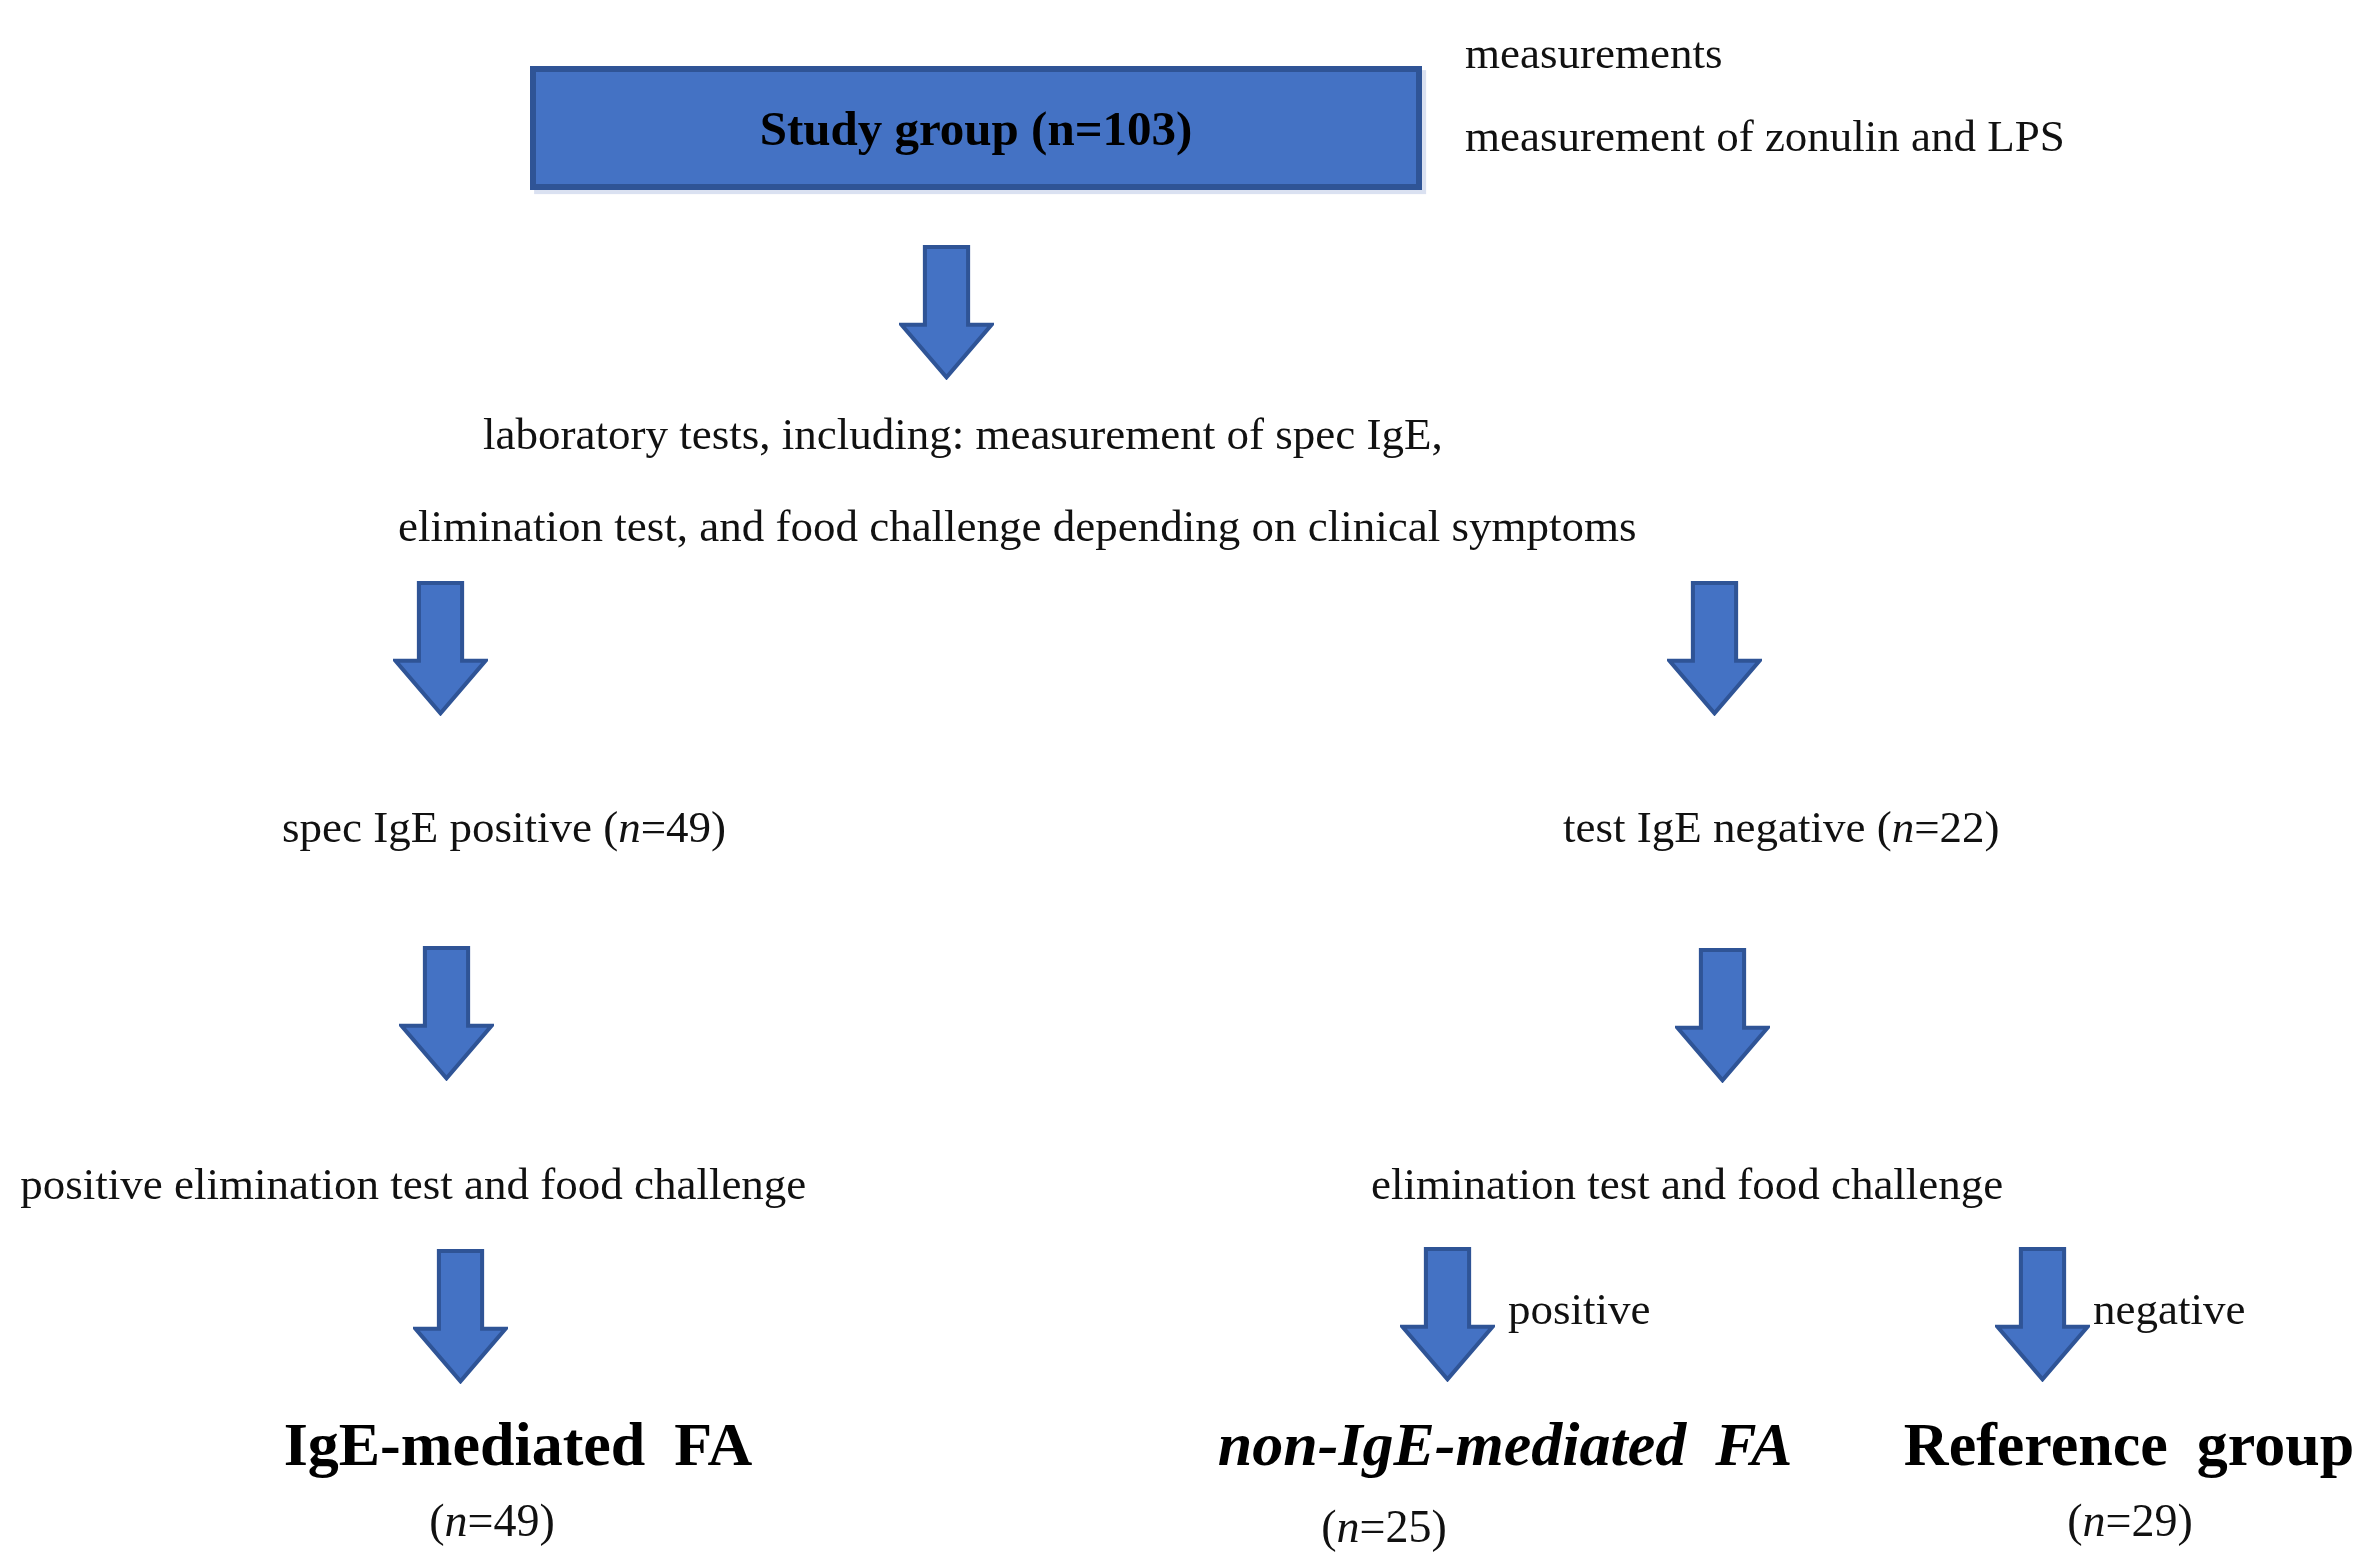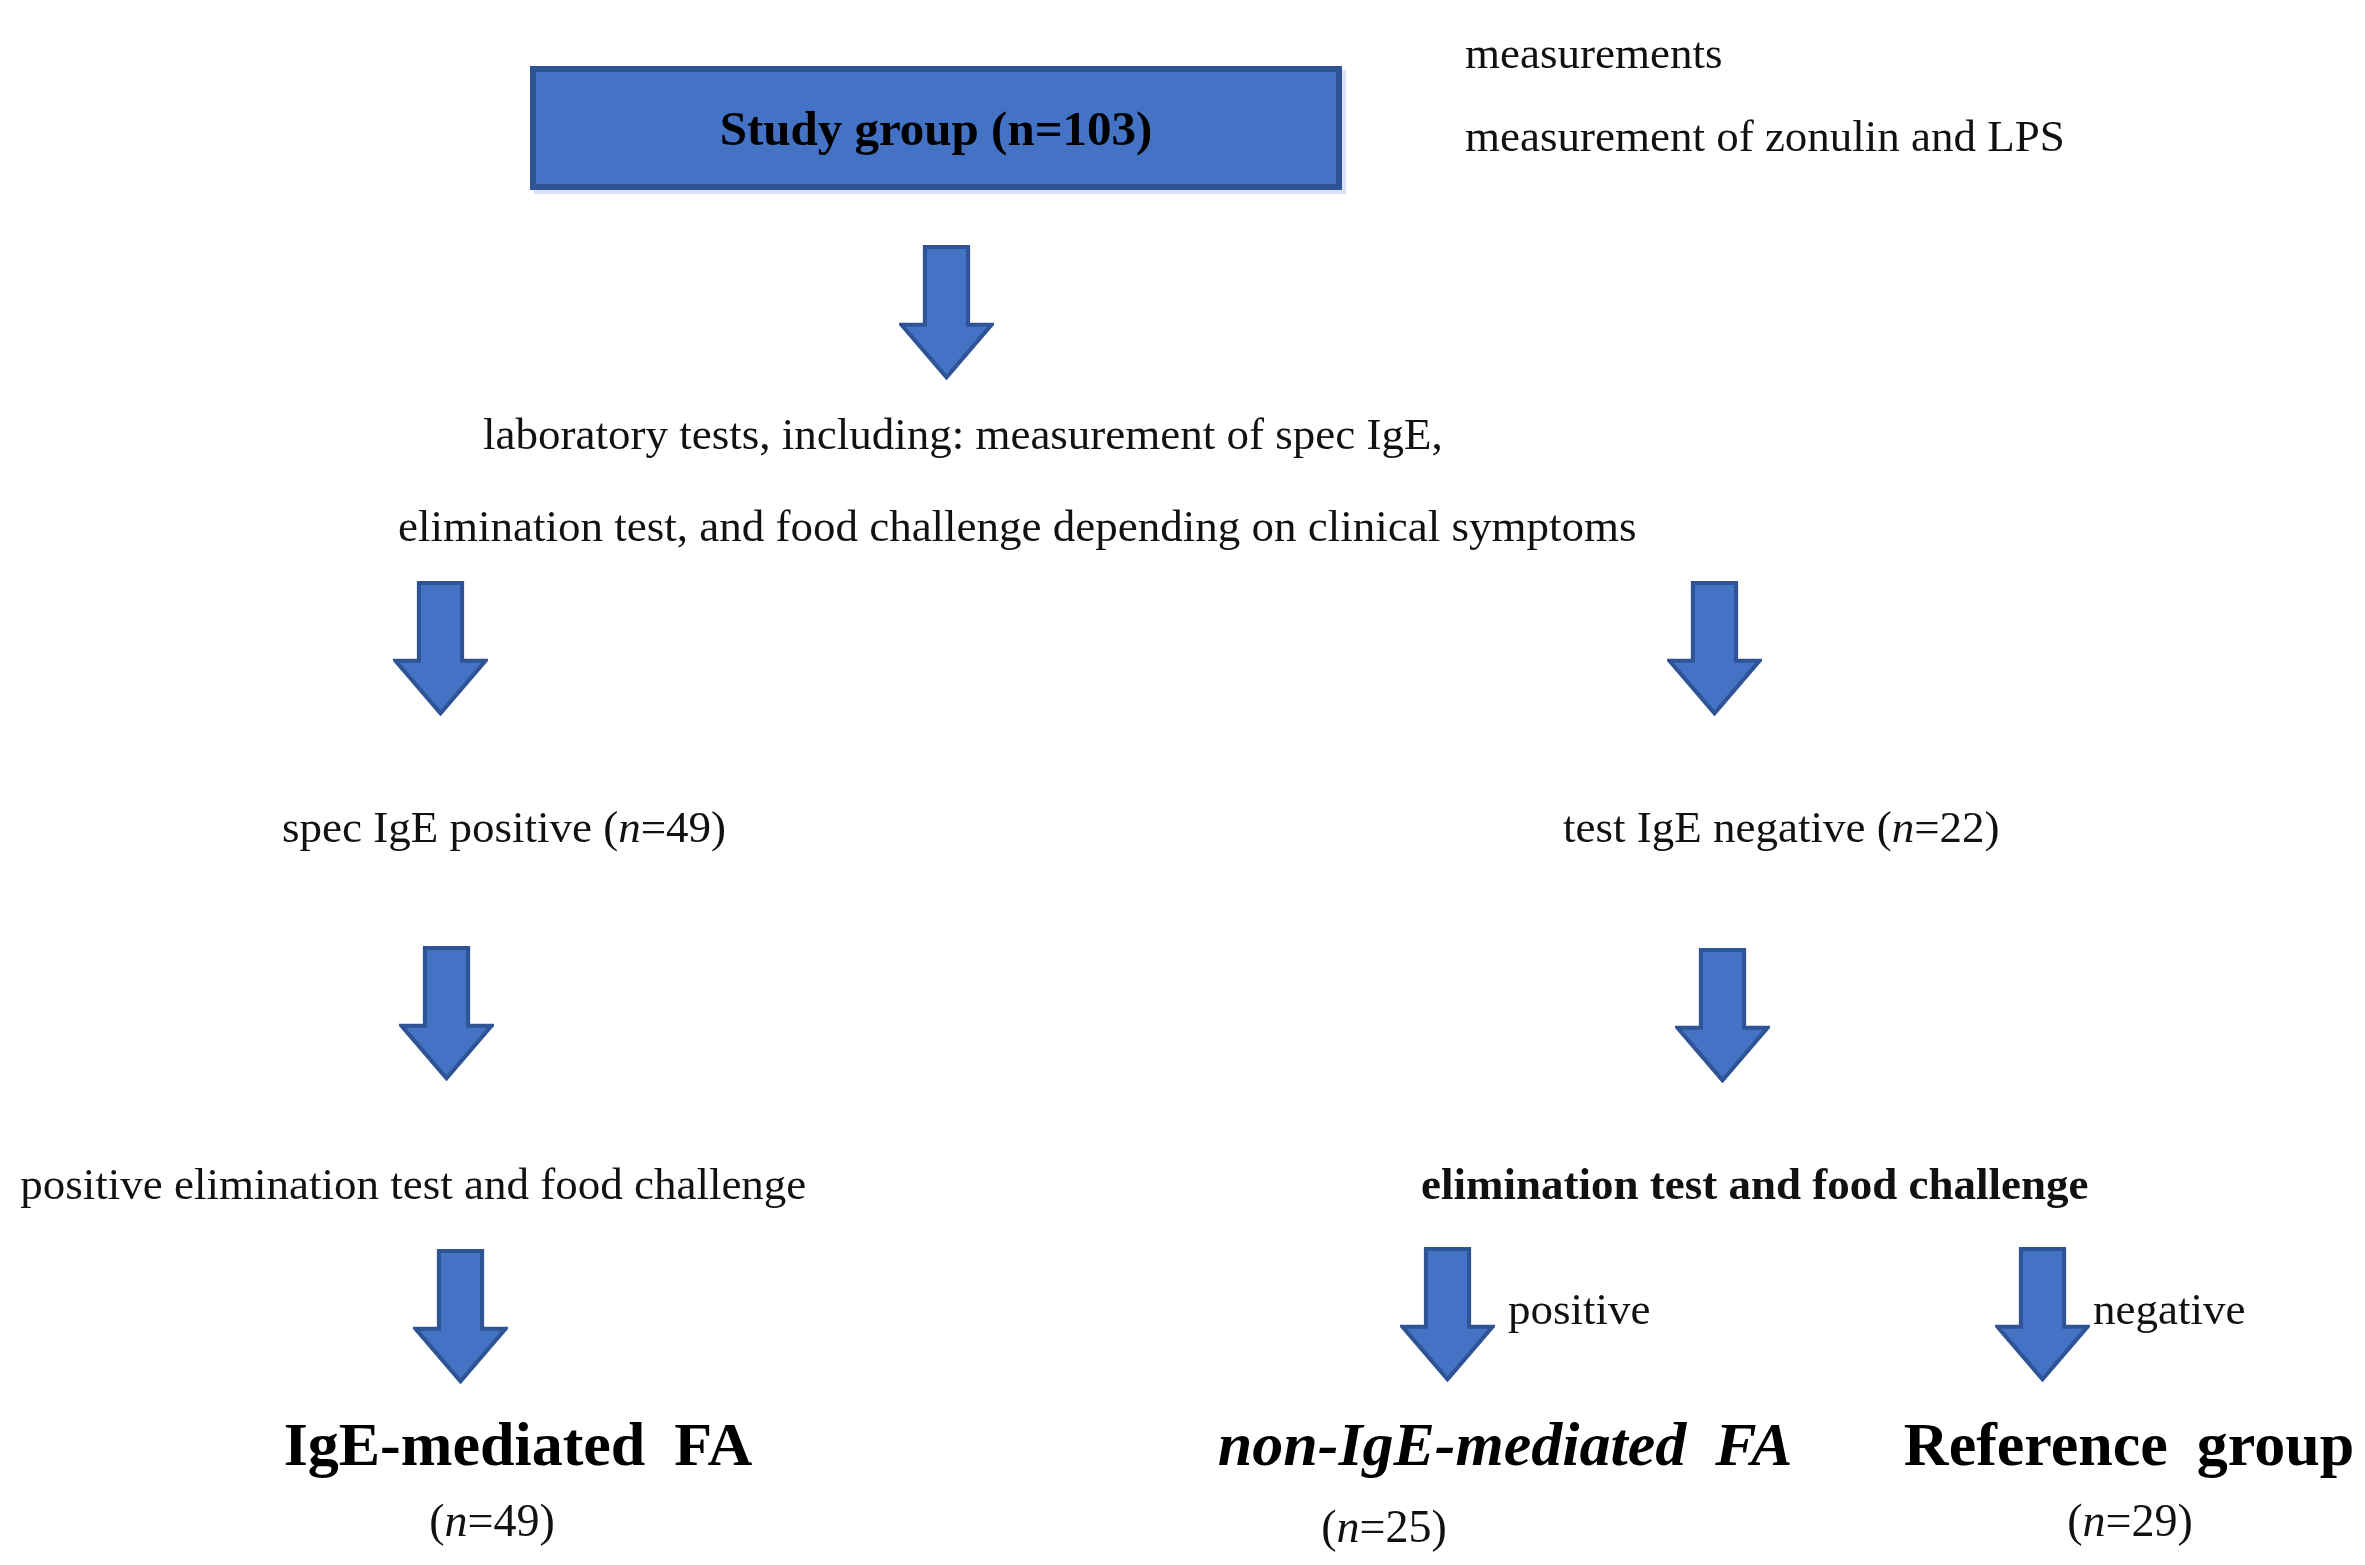--- a/index.html
+++ b/index.html
@@ -19,21 +19,21 @@
     color:var(--text-color);
   }
   .abs{position:absolute;}
   .txt{
     font-size:45px;
     line-height:1.25;
     white-space:nowrap;
   }
   .study-box{
     left:530px; top:66px;
-    width:812px; height:124px;
+    width:892px; height:124px;
     background:var(--shape-fill);
     border:6.8px solid var(--shape-border);
     box-sizing:border-box;
     display:flex; align-items:center; justify-content:center;
     box-shadow:4.1px 4.1px 0 rgba(174,189,224,0.45);
   }
   .study-box .label{
     font-size:49px; font-weight:bold; color:#000;
     white-space:nowrap;
   }
@@ -48,21 +48,21 @@
   .a3l{ left:399px;  top:946px; }
   .a3r{ left:1675px; top:948px; }
   .a4l{ left:413px;  top:1249px; }
   .a5l{ left:1400px; top:1247px; }
   .a5r{ left:1995px; top:1247px; }
   .lab1{ left:447px; top:406px;margin-left:36px; }
   .lab2{ left:398px; top:498px; }
   .spec-pos{ left:282px;  top:799px; }
   .spec-neg{ left:1563px; top:799px; }
   .left-test { left:20.3px;   top:1156px; }
-  .right-test{ left:1421px; top:1156px;font-weight:bold; }
+  .right-test{ left:1371px; top:1156px; }
   .lbl-pos{ left:1508px; top:1281px; }
   .lbl-neg{ left:2093px; top:1281px;text-align:center; }
   .outcome-title{
     top:1409px; width:812px;
     text-align:center;
     font-size:62px; font-weight:bold;
     word-spacing:13.5px; white-space:nowrap;
     color:#000;
   }
   .t-ige{ left:112px; }

